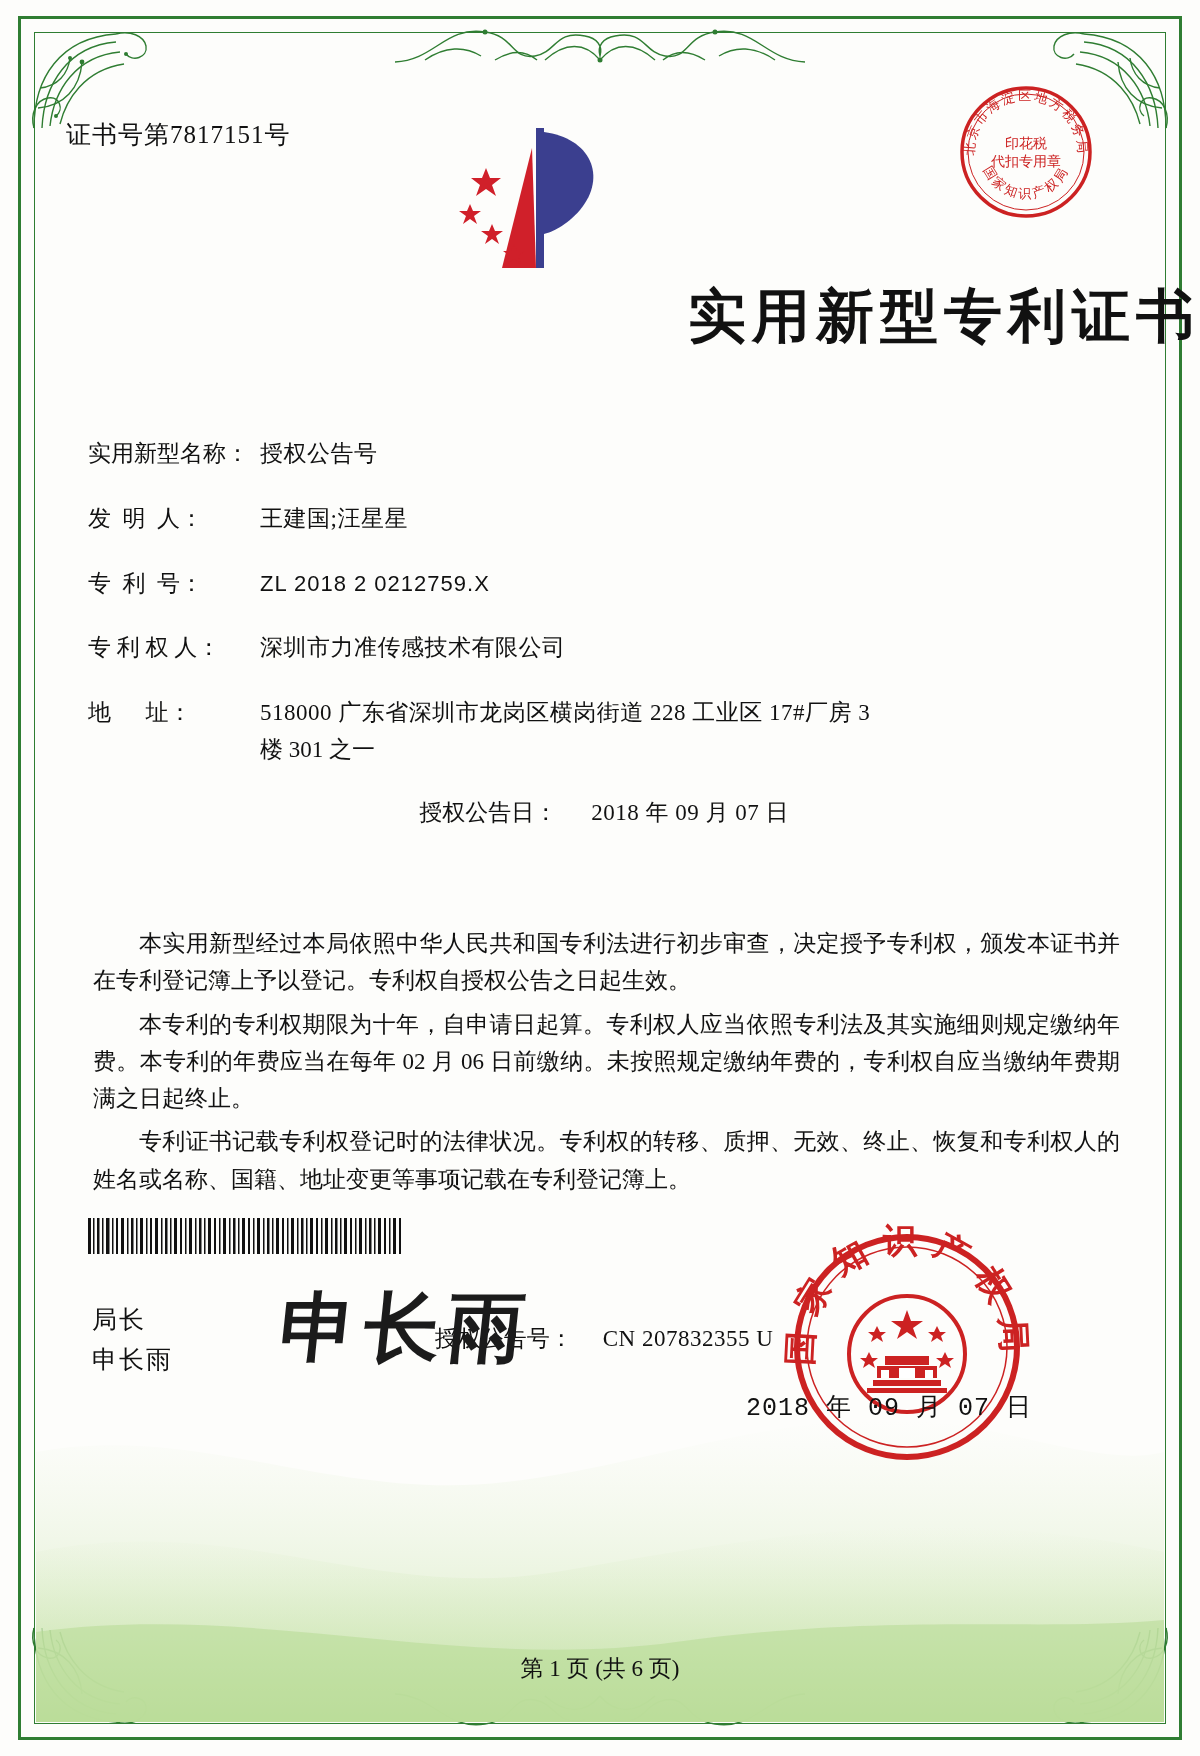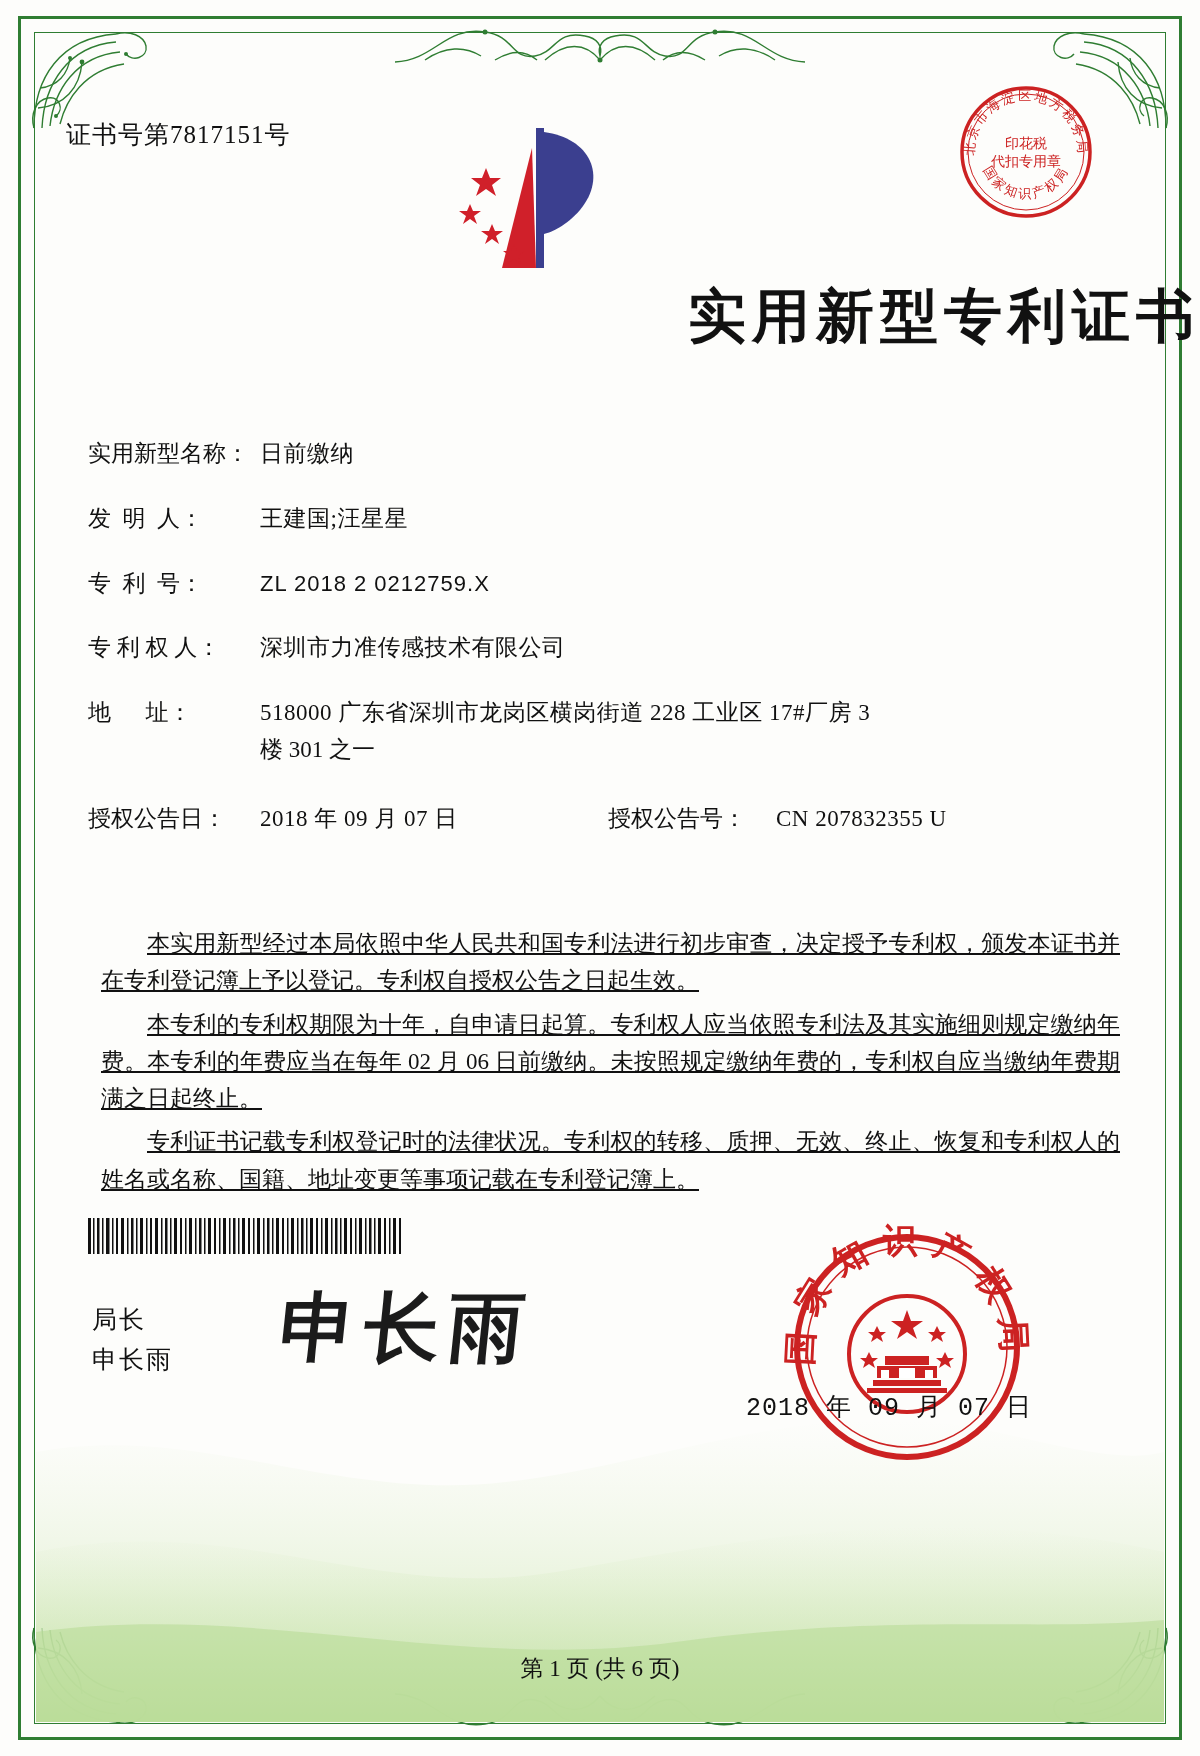--- a/index.html
+++ b/index.html
@@ -141,41 +141,41 @@
     letter-spacing: 1px;
   }
   .addr-second {
     margin-left: 172px;
     margin-top: -28px;
     margin-bottom: 34px;
     font-size: 23px;
   }
   .row-split {
     display: flex;
-    align-items: flex-end;
+    align-items: center;
     margin-bottom: 26px;
+    flex-direction: column;
   }
   .split-left { flex: 0 0 520px; display: flex; }
   .split-right { flex: 1 1 auto; display: flex; margin-top: 6px; }
   .split-right .f-label { width: 168px; flex: 0 0 168px; }
 
   
   .paras {
     position: absolute;
     left: 88px;
     right: 80px;
     top: 925px;
     font-size: 23px;
     line-height: 1.62;
     text-align: justify;
   }
   .paras p {
-    margin: 0 0 6px 13px;
+    margin: 0 0 6px 5px;
     text-indent: 2em;
-    text-decoration: underline;
   }
 
   
   .barcode {
     position: absolute;
     left: 88px;
     top: 1218px;
     width: 318px;
     height: 36px;
   }
@@ -362,21 +362,21 @@
     <text x="74" y="70" font-size="14" fill="#cc2222" text-anchor="middle" font-family="'DejaVu Sans','Liberation Sans',sans-serif">印花税</text>
     <text x="74" y="88" font-size="14" fill="#cc2222" text-anchor="middle" font-family="'DejaVu Sans','Liberation Sans',sans-serif">代扣专用章</text>
   </svg>
 
   <div class="title">实用新型专利证书</div>
 
   <div class="fields">
 
     <div class="field-row">
       <div class="f-label">实用新型名称：</div>
-      <div class="f-value">日前缴纳</div>
+      <div class="f-value">授权公告号</div>
     </div>
 
     <div class="field-row">
       <div class="f-label">发  明  人：</div>
       <div class="f-value">王建国;汪星星</div>
     </div>
 
     <div class="field-row">
       <div class="f-label">专  利  号：</div>
       <div class="f-value mono">ZL 2018 2 0212759.X</div>

